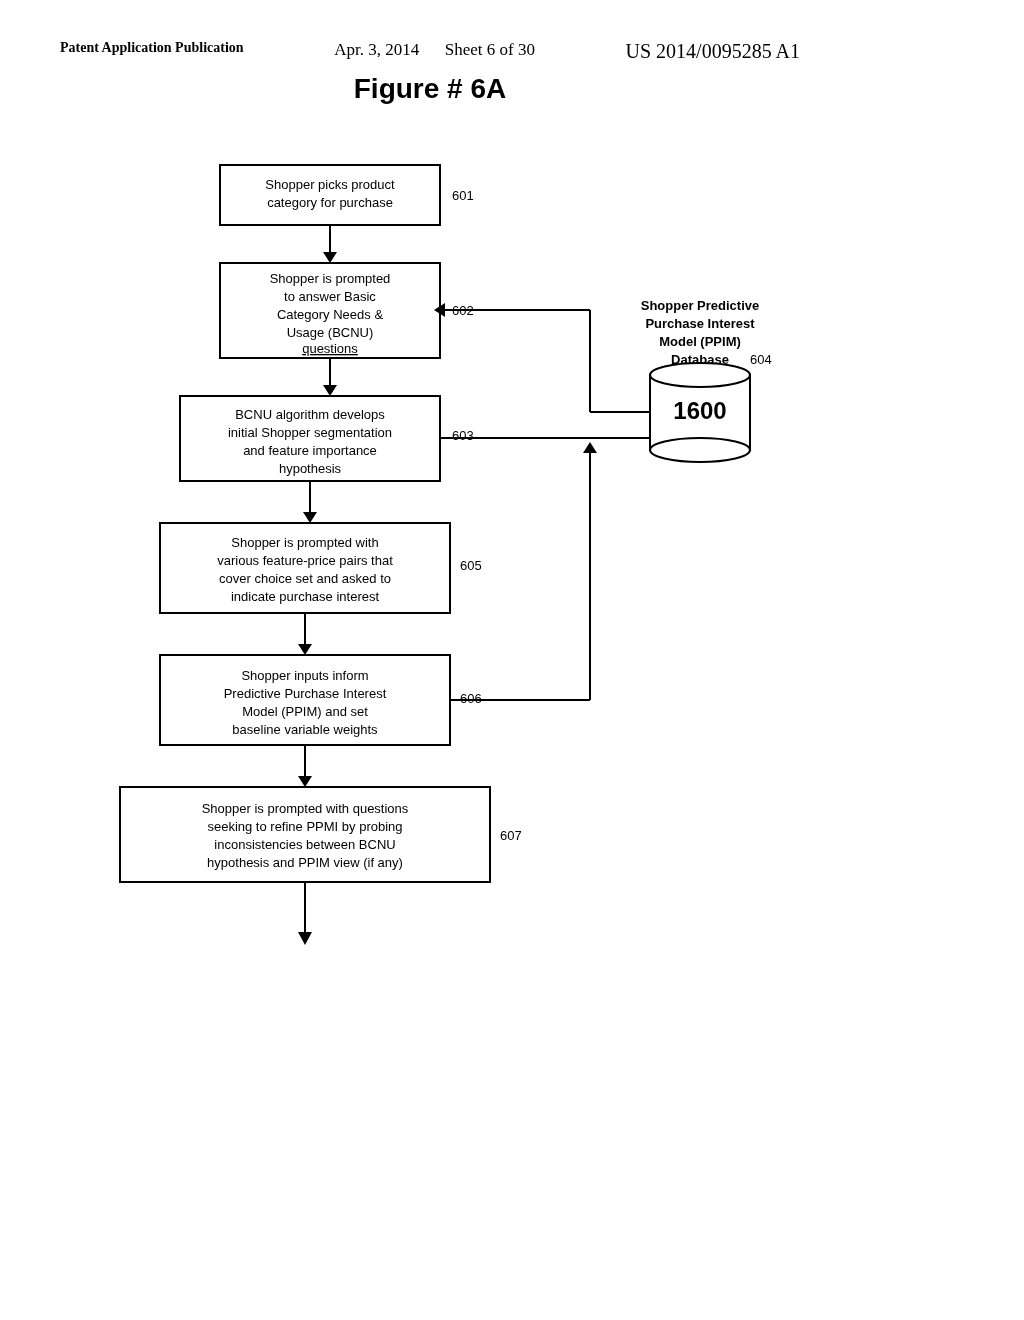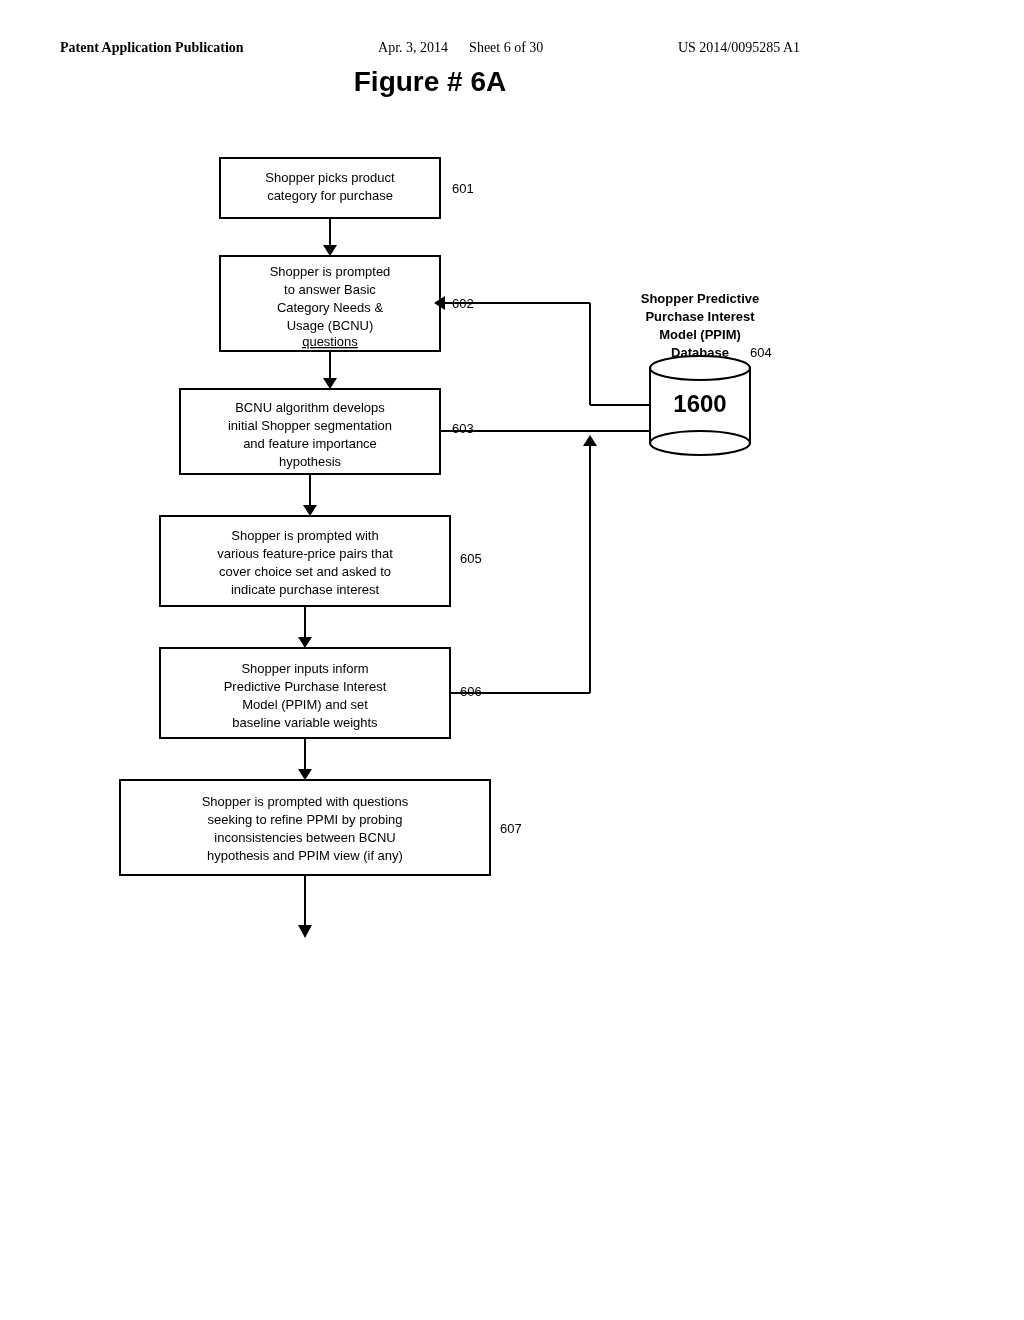--- a/index.html
+++ b/index.html
@@ -26,24 +26,24 @@
       justify-content: space-between;
       align-items: flex-start;
       margin-bottom: 10px;
       font-size: 14px;
     }
     .header-left {
       font-weight: bold;
       font-size: 14px;
     }
     .header-center {
-      font-size: 14px;
+      font-size: 17px;
     }
     .header-right {
-      font-size: 14px;
+      font-size: 20px;
     }
 
     
     .figure-title {
       text-align: center;
       font-size: 28px;
       font-weight: bold;
       margin-bottom: 50px;
       font-family: Arial, sans-serif;
     }

